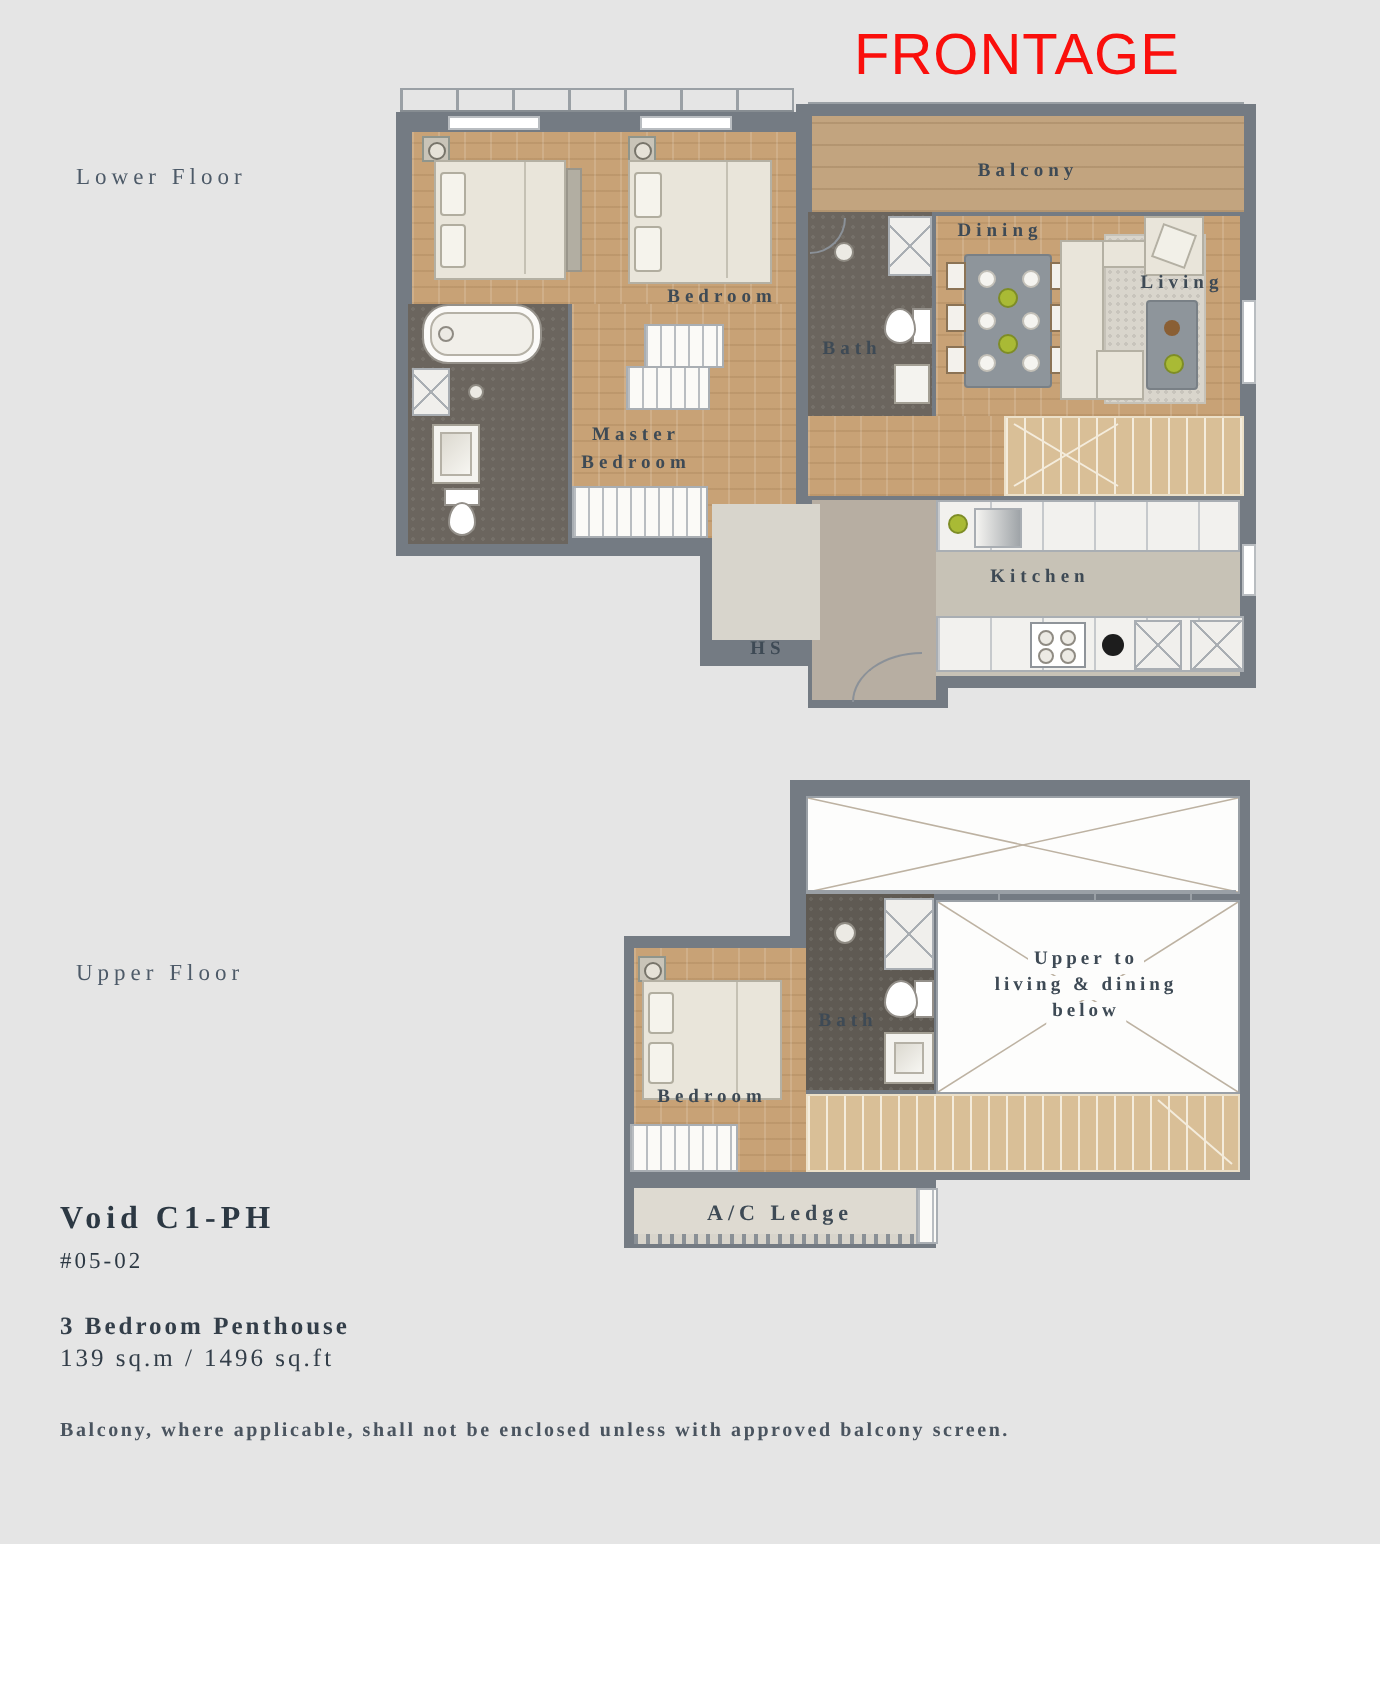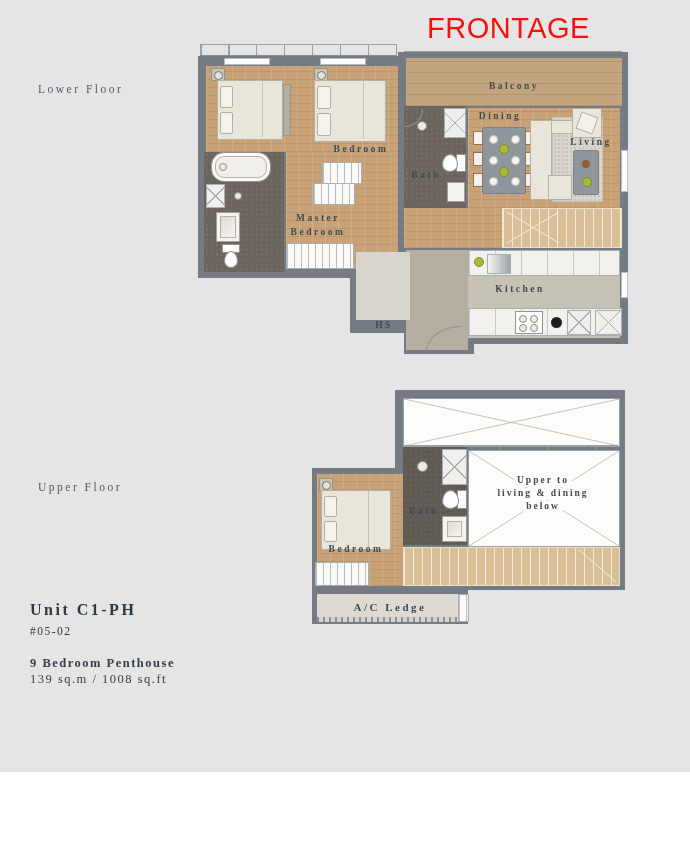--- a/index.html
+++ b/index.html
@@ -271,26 +271,27 @@
     <div class="abs hatch-v" style="left:146px;top:204px;width:9px;height:26px;"></div>
 
     <div class="abs void-label" style="left:231px;top:85px;">Upper to</div>
     <div class="abs void-label" style="left:231px;top:98px;">living &amp; dining</div>
     <div class="abs void-label" style="left:231px;top:111px;">below</div>
     <div class="abs room-label" style="left:112px;top:117px;">Bath</div>
     <div class="abs room-label" style="left:44px;top:155px;">Bedroom</div>
     <div class="abs room-label" style="left:78px;top:212px;font-size:11px;">A/C Ledge</div>
   </div>
 
-  <div class="abs unit-name" style="left:30px;top:601px;">Unit C1-PH</div>
+  <div class="abs unit-name" style="left:30px;top:601px;">Void C1-PH</div>
   <div class="abs unit-number" style="left:30px;top:625px;">#05-02</div>
-  <div class="abs unit-type" style="left:30px;top:656px;">9 Bedroom Penthouse</div>
-  <div class="abs unit-area" style="left:30px;top:672px;">139 sq.m / 1008 sq.ft</div>
+  <div class="abs unit-type" style="left:30px;top:656px;">3 Bedroom Penthouse</div>
+  <div class="abs unit-area" style="left:30px;top:672px;">139 sq.m / 1496 sq.ft</div>
 
   <div class="abs" style="left:30px;top:708px;">
+    <div class="disc-line">Balcony, where applicable, shall not be enclosed unless with approved balcony screen.</div>
   </div>
 
   <div class="abs" style="left:31px;top:781px;width:260px;height:32px;">
     <span class="tick" style="left:2px;top:0;">0</span>
     <span class="tick" style="left:30px;top:0;">1</span>
     <span class="tick" style="left:58px;top:0;">2</span>
     <span class="tick" style="left:86px;top:0;">3</span>
     <span class="tick" style="left:114px;top:0;">4</span>
     <span class="tick" style="left:142px;top:0;">5</span>
     <span class="tick" style="left:170px;top:0;">6</span>

